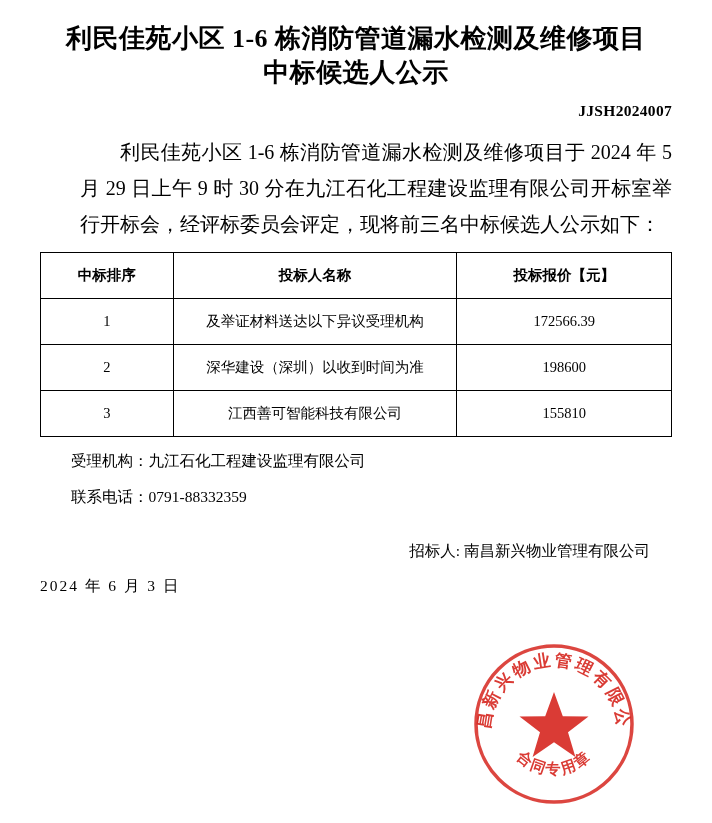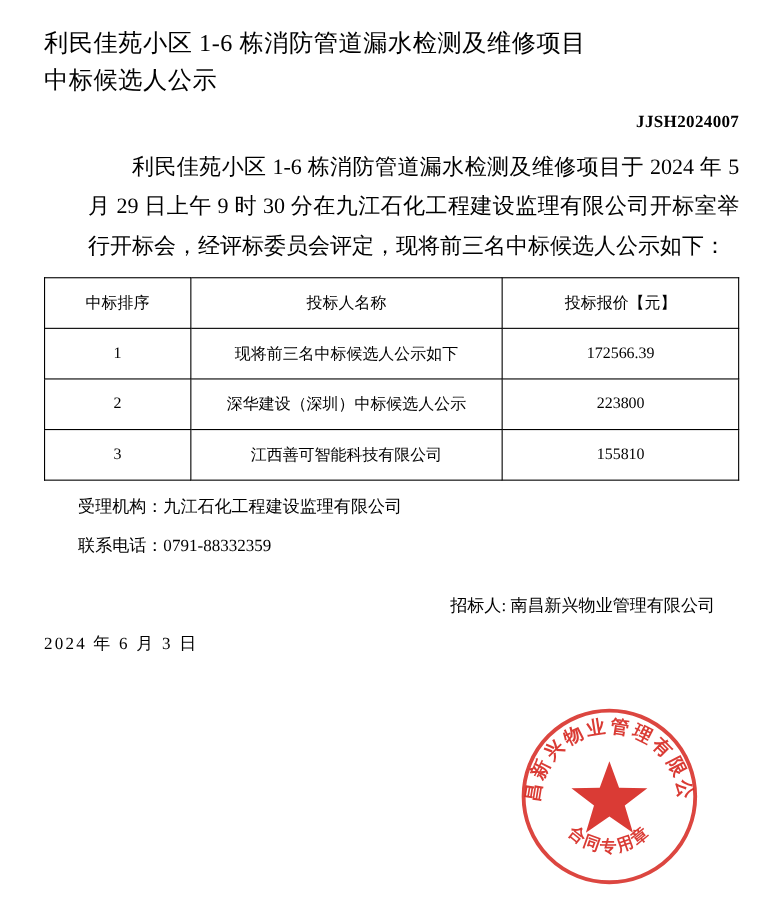--- a/index.html
+++ b/index.html
@@ -16,23 +16,23 @@
     overflow: hidden;
   }
   .page {
     position: relative;
     width: 712px;
     height: 823px;
     box-sizing: border-box;
     padding: 22px 40px 0 40px;
   }
   .title {
-    text-align: left;
-    font-weight: normal;
-    font-size: 22px;
+    text-align: center;
+    font-weight: bold;
+    font-size: 26px;
     line-height: 34px;
     letter-spacing: 0.5px;
   }
   .title .line2 {
     display: block;
   }
   .doc-no {
     text-align: right;
     font-weight: bold;
     font-size: 15.5px;
@@ -59,21 +59,21 @@
   }
   table.bid-table th,
   table.bid-table td {
     border: 1px solid #000000;
     text-align: center;
     font-size: 14.5px;
     height: 45px;
     padding: 0 4px;
   }
   table.bid-table th {
-    font-weight: normal;
+    font-weight: bold;
   }
   table.bid-table col.c1 { width: 21%; }
   table.bid-table col.c2 { width: 45%; }
   table.bid-table col.c3 { width: 34%; }
 
   .para {
     font-size: 15.5px;
     line-height: 36px;
     text-align: justify;
     text-justify: inter-ideograph;
@@ -134,27 +134,27 @@
     <thead>
       <tr>
         <th>中标排序</th>
         <th>投标人名称</th>
         <th>投标报价【元】</th>
       </tr>
     </thead>
     <tbody>
       <tr>
         <td>1</td>
-        <td>现将前三名中标候选人公示如下</td>
+        <td>及举证材料送达以下异议受理机构</td>
         <td>172566.39</td>
       </tr>
       <tr>
         <td>2</td>
-        <td>深华建设（深圳）中标候选人公示</td>
-        <td>223800</td>
+        <td>深华建设（深圳）以收到时间为准</td>
+        <td>198600</td>
       </tr>
       <tr>
         <td>3</td>
         <td>江西善可智能科技有限公司</td>
         <td>155810</td>
       </tr>
     </tbody>
   </table>
 
 

